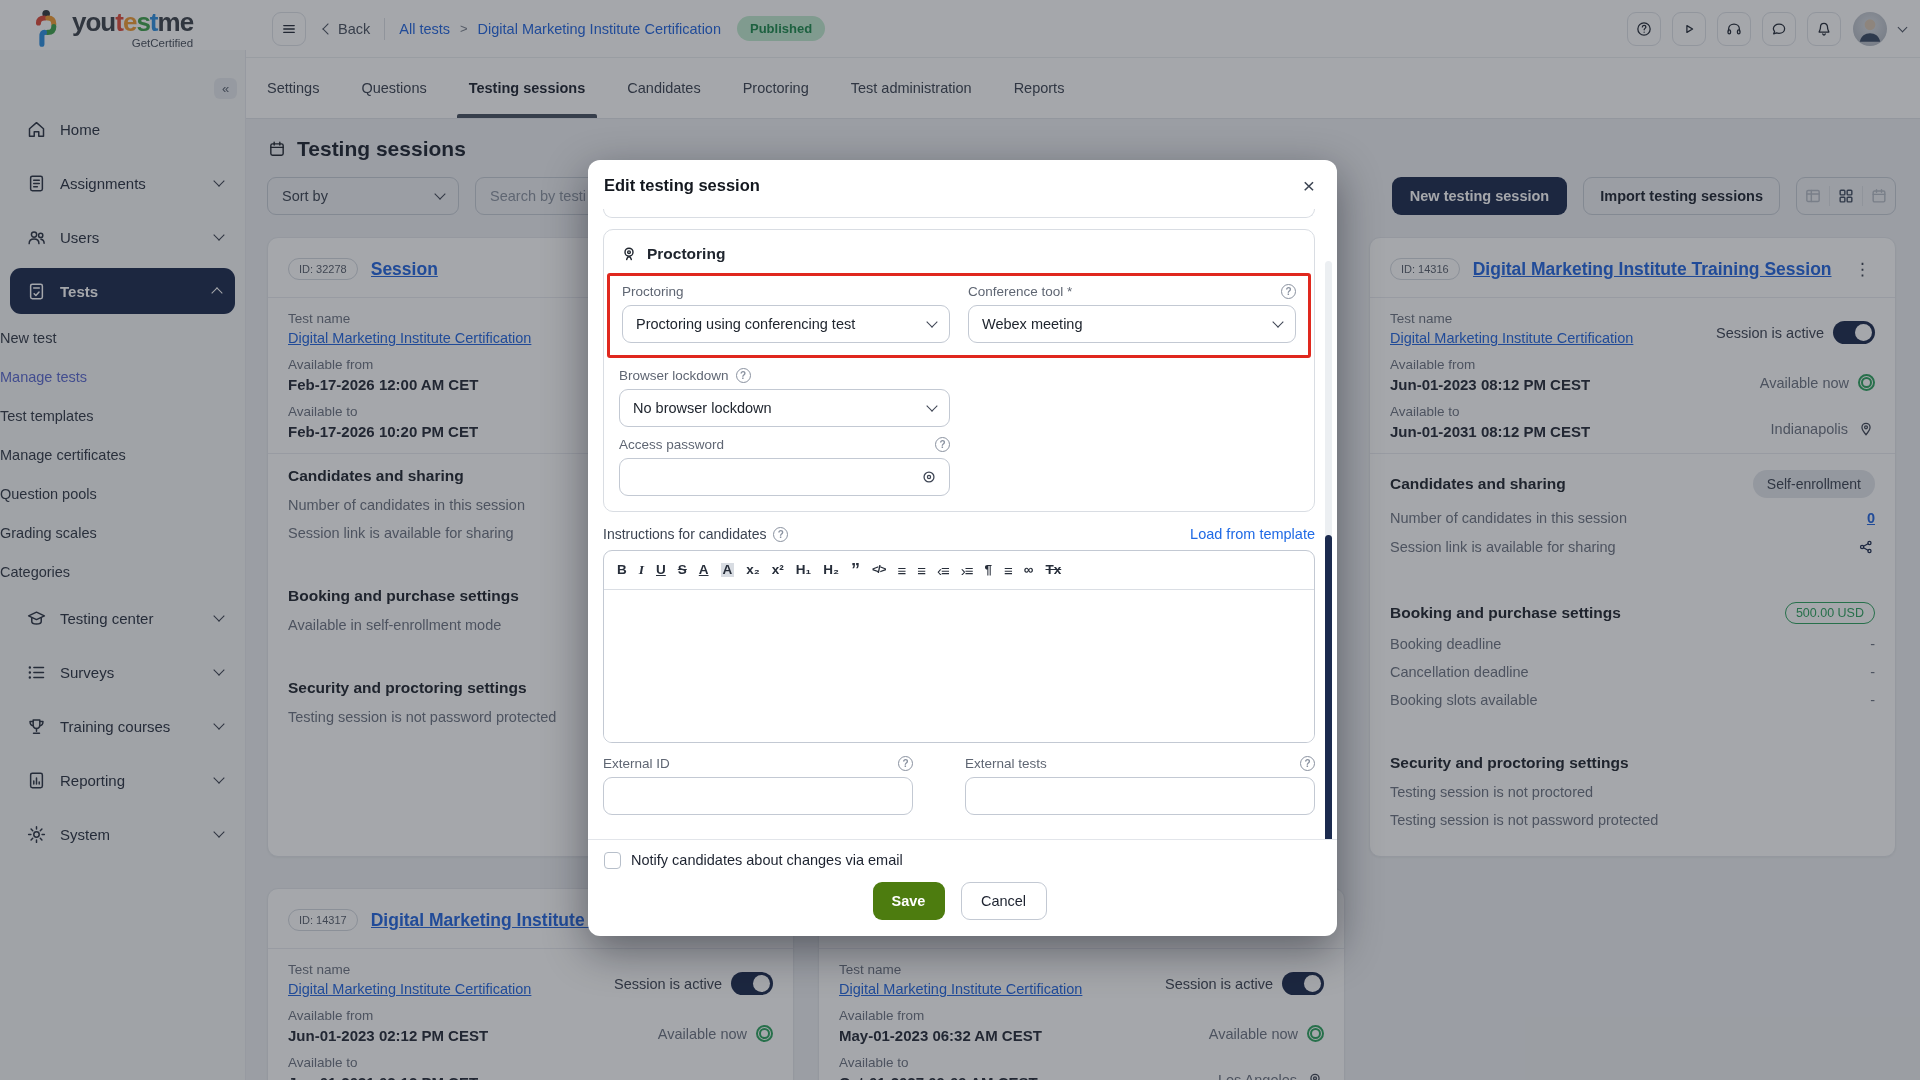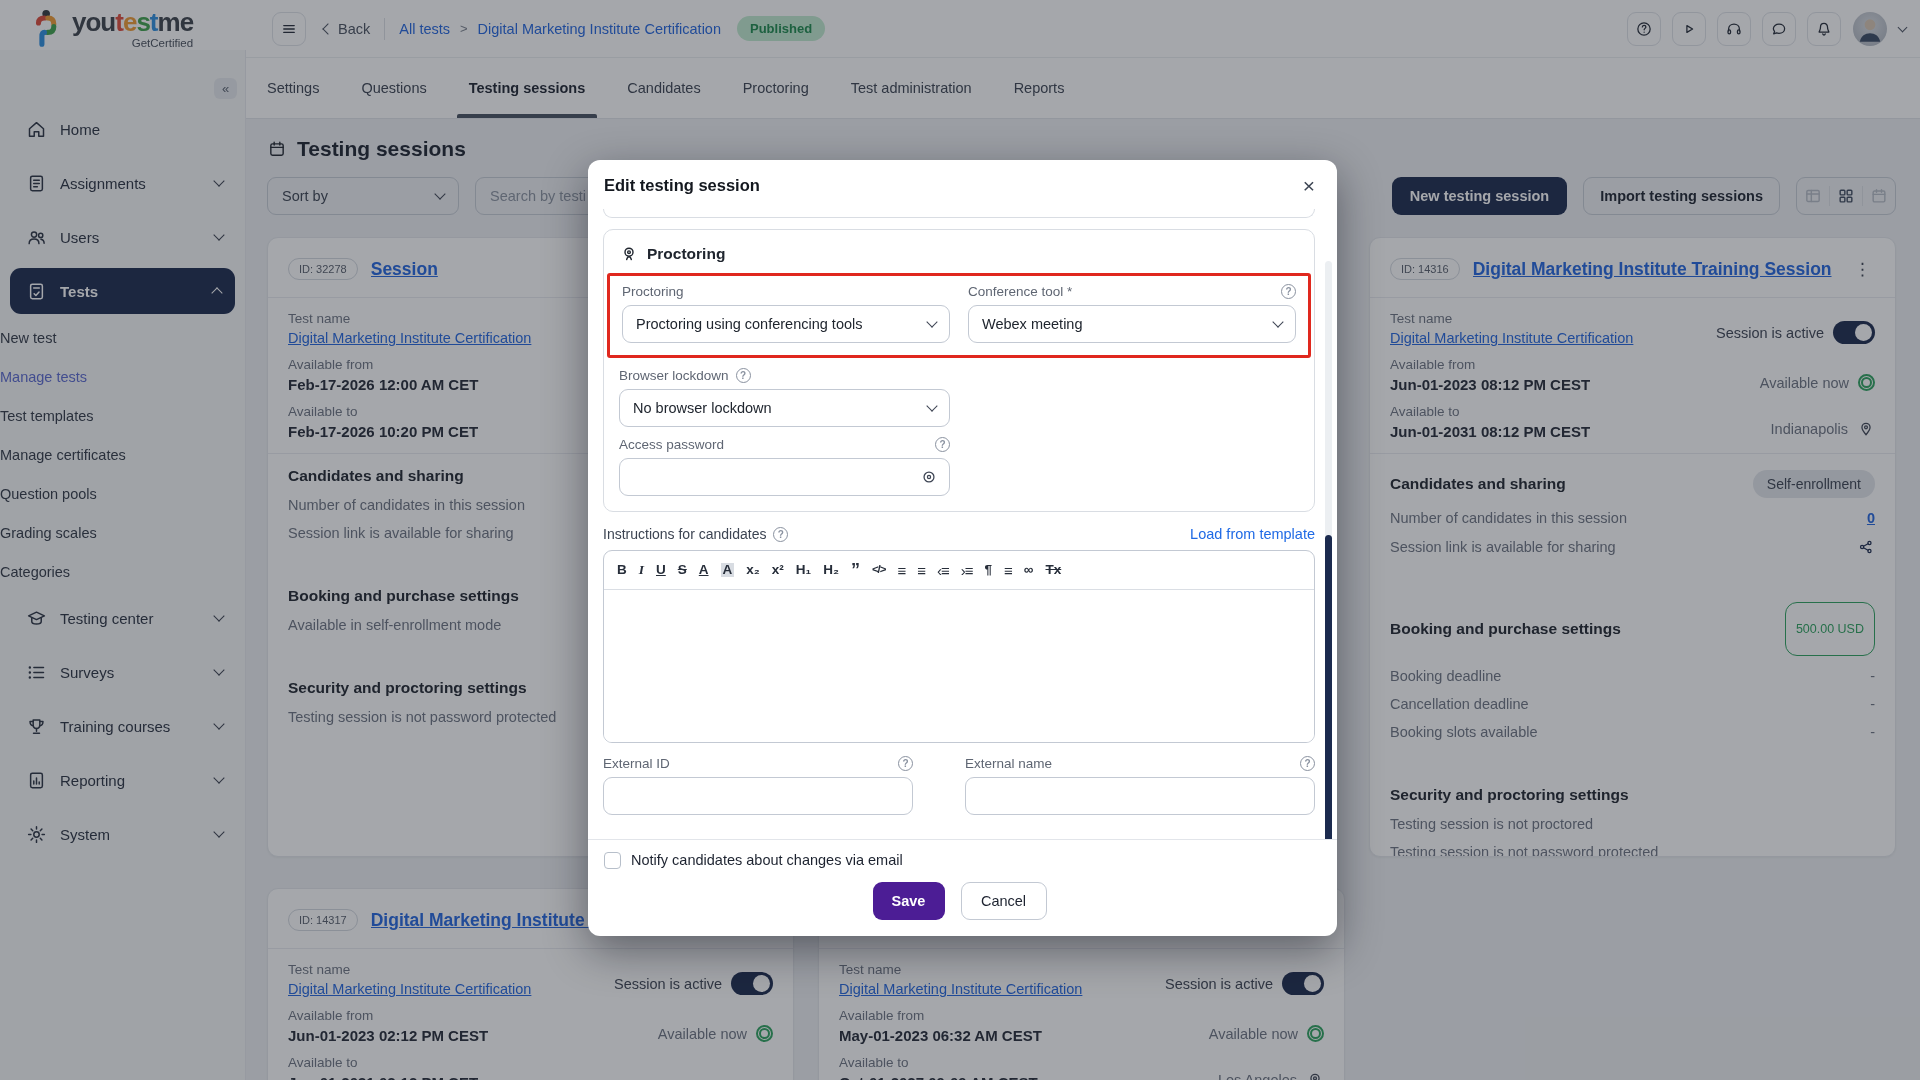--- a/index.html
+++ b/index.html
@@ -163,21 +163,21 @@
   .ring::after { content:""; width:7px; height:7px; border-radius:50%; border:2px solid #2ea35f; }
   .pin-ic { width:18px; height:18px; color:#3e4554; }
   .sec-h-row { display:flex; justify-content:space-between; align-items:center; margin-top:16px; }
   .sec-h { font-size:15.5px; font-weight:bold; color:#20262f; }
   .sec-h-row.gap-lg, .sec-h.gap-lg { margin-top:46px; }
   .sec-line { font-size:14.5px; color:#6d7482; margin-top:12px; }
   .sec-row { display:flex; justify-content:space-between; align-items:center; margin-top:12px; font-size:14.5px; color:#6d7482; }
   .count-link { color:#2467e0; font-weight:bold; text-decoration:underline; cursor:pointer; }
   .share-ic { width:18px; height:18px; color:#1b2a4e; cursor:pointer; }
   .pill-gray { background:#e3e6eb; color:#3c4452; border-radius:14px; padding:6px 14px; font-size:14px; }
-  .pill-green { border:1.5px solid #2ea35f; color:#2ea35f; border-radius:12px; padding:19px 10px; font-size:12.5px; }
+  .pill-green { border:1.5px solid #2ea35f; color:#2ea35f; border-radius:12px; padding:3px 10px; font-size:12.5px; }
 
   
   .overlay { position:absolute; inset:0; background:rgba(30,34,44,.40); z-index:10; }
   .modal {
     position:absolute; left:588px; top:160px; width:749px; height:776px;
     background:#fff; border-radius:12px; z-index:30;
     box-shadow:0 14px 44px rgba(8,12,22,.45);
     display:flex; flex-direction:column;
   }
   .m-title-row { display:flex; align-items:center; justify-content:space-between; padding:15px 22px 9px 16px; }
@@ -227,21 +227,21 @@
   .tb.g-lines { font-weight:normal; font-size:15px; letter-spacing:-1px; }
   .ed-body { height:152px; background:#fff; }
   .ext-grid { display:grid; grid-template-columns:310px 1fr; gap:52px; margin-top:13px; }
   .m-track { position:absolute; right:5px; top:56px; width:7px; height:632px; background:#eceff2; border-radius:4px; }
   .m-thumb { position:absolute; right:5px; top:330px; width:7px; height:358px; background:#1b2a4e; border-radius:4px; }
   .m-footer { border-top:1px solid #e2e5ea; padding:12px 22px 16px 16px; }
   .cb-row { display:flex; gap:10px; }
   .cb { width:17px; height:17px; border:1.6px solid #b7bfca; border-radius:4px; background:#fff; cursor:pointer; flex:none; }
   .cb-lbl { font-size:14.5px; color:#1d2330; }
   .m-btns { display:flex; justify-content:center; gap:16px; margin-top:13px; }
-  .btn-save { width:72px; height:38px; background:#4c1d95; color:#fff; font-weight:bold; font-size:14.5px; border:none; border-radius:9px; cursor:pointer; font-family:inherit; }
+  .btn-save { width:72px; height:38px; background:#4d7c0f; color:#fff; font-weight:bold; font-size:14.5px; border:none; border-radius:9px; cursor:pointer; font-family:inherit; }
   .btn-cancel { width:86px; height:38px; background:#fff; color:#1d2330; font-size:14.5px; border:1px solid #c3c9d3; border-radius:9px; cursor:pointer; font-family:inherit; }
 </style>
 </head>
 <body>
 
 <div class="header">
   <div class="logo-block">
     <svg class="logo-mark" viewBox="0 0 40 48">
       <circle cx="19" cy="6" r="4.5" fill="#33393f"></circle>
       <path d="M10 17 Q10 11 17 11" fill="none" stroke="#dd4a3a" stroke-width="6" stroke-linecap="round"></path>
@@ -778,21 +778,21 @@
               <circle cx="12" cy="9.8" r="1.6"></circle>
               <path d="M9.2 18.6c.6-2.2 1.6-3.4 2.8-3.4s2.2 1.2 2.8 3.4"></path>
             </svg>
           </span>
         <span class="panel-title">Proctoring</span>
       </div>
       <div class="red-box">
         <div>
           <div class="f-label">Proctoring</div>
           <div class="select">
-            <span>Proctoring using conferencing tools</span>
+            <span>Proctoring using conferencing test</span>
             <span class="sel-chev"></span>
           </div>
         </div>
         <div>
           <div class="f-label-row">
             <span class="f-label">Conference tool *</span>
             <span class="info"></span>
           </div>
           <div class="select">
             <span>Webex meeting</span>
@@ -886,21 +886,21 @@
         <div class="f-label-row">
           <span class="f-label">External ID</span>
           <span class="info"></span>
         </div>
         <div class="input-wrap">
           <input type="text" style="">
         </div>
       </div>
       <div>
         <div class="f-label-row">
-          <span class="f-label">External name</span>
+          <span class="f-label">External tests</span>
           <span class="info"></span>
         </div>
         <div class="input-wrap">
           <input type="text" style="">
         </div>
       </div>
     </div>
 
     <div class="m-track"></div>
     <div class="m-thumb"></div>

